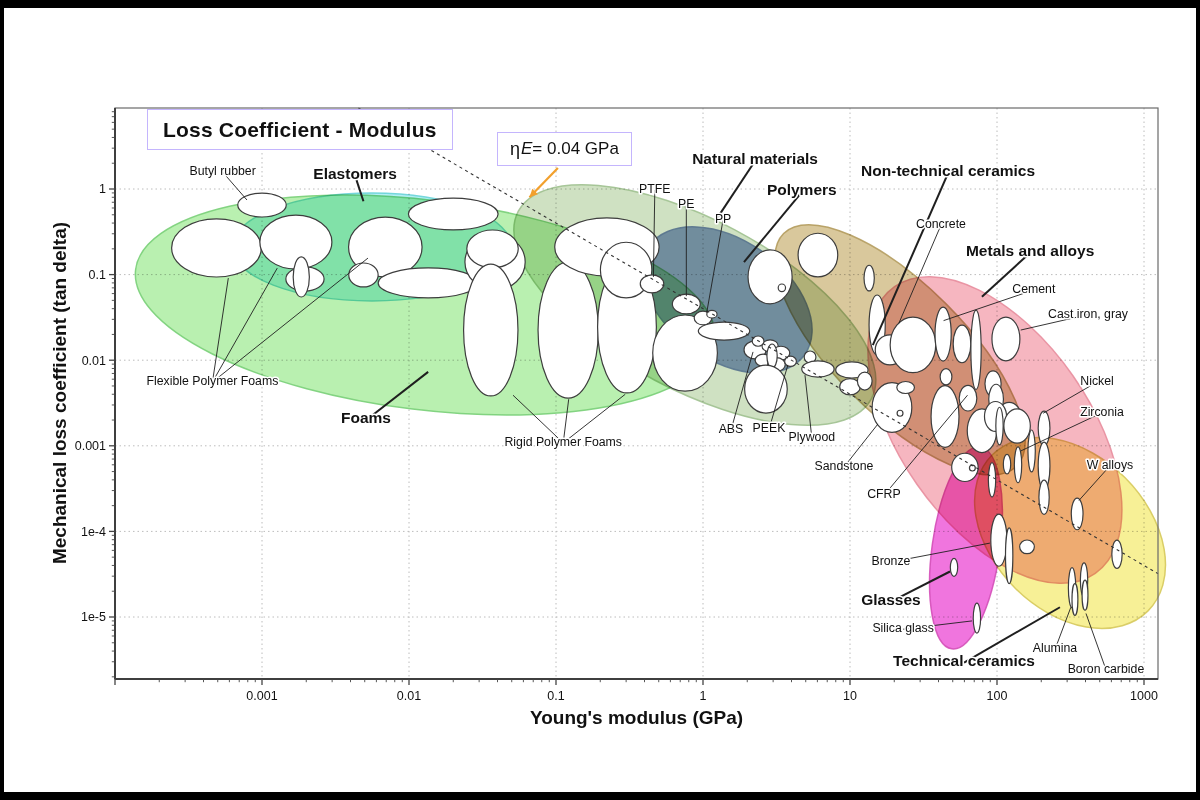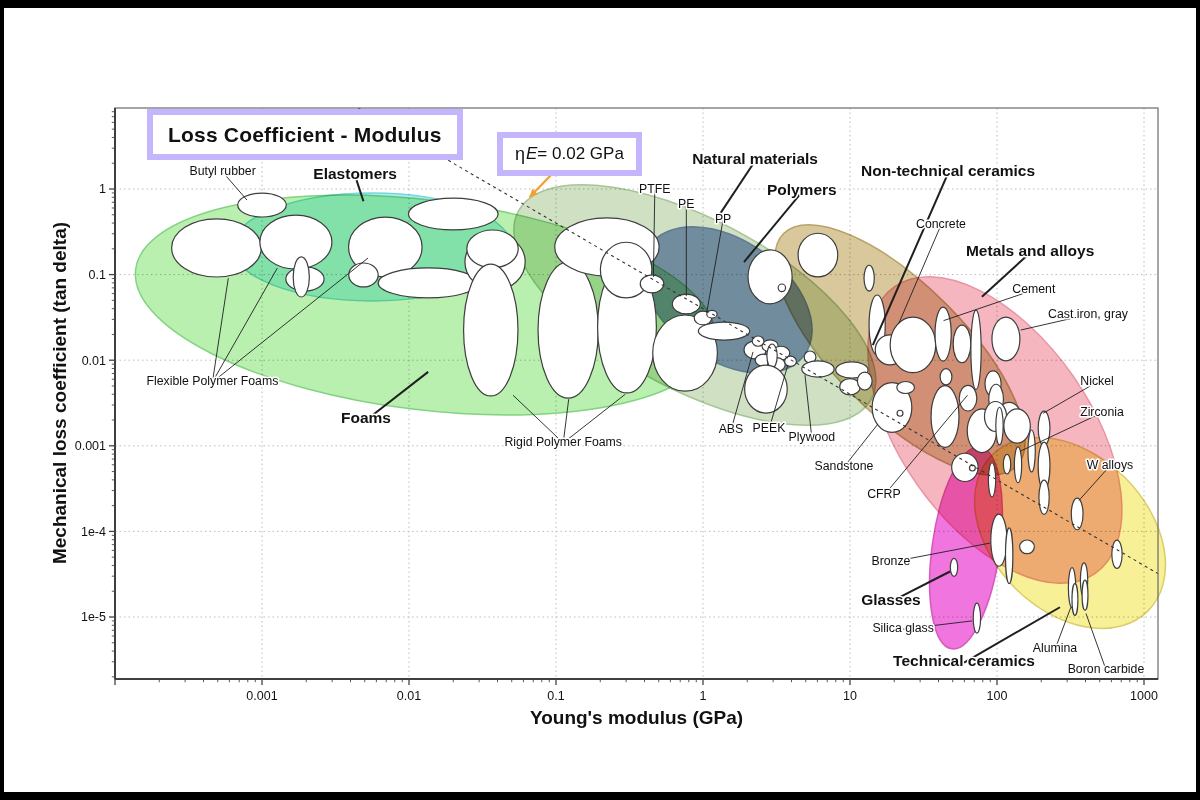--- a/index.html
+++ b/index.html
@@ -1,20 +1,20 @@
 <!DOCTYPE html>
 <html><head>
 <meta charset="utf-8">
 <style>
   html,body{margin:0;padding:0;background:#ffffff;}
   #canvas{position:relative;width:1200px;height:800px;background:#ffffff;overflow:hidden;
           font-family:"Liberation Sans",sans-serif;}
   #chart-svg{position:absolute;left:0;top:0;}
   svg text{font-family:"Liberation Sans",sans-serif;fill:#111111;}
-  .overlay-box{position:absolute;background:#ffffff;border:6px solid #c4b5fd;color:#111;
+  .overlay-box{position:absolute;background:#ffffff;border:1px solid #c4b5fd;color:#111;
                display:flex;align-items:center;justify-content:center;white-space:nowrap;}
   #title-box{left:147px;top:109px;height:39px;padding:0 15px;font-size:21px;font-weight:bold;letter-spacing:.2px;}
   #guide-box{left:497px;top:132px;height:32px;padding:0 12px;font-size:17px;}
   #guide-box .sym{font-size:18px;}
   #guide-box .em{font-style:italic;padding-left:1px;}
 </style>
 </head>
 <body>
 
 <div id="canvas">
@@ -355,15 +355,15 @@
       </g>
     </svg>
 
   <div id="title-box" class="overlay-box">
     <span>Loss Coefficient - Modulus</span>
   </div>
 
   <div id="guide-box" class="overlay-box">
     <span class="sym">η</span>
       <span class="em">E</span>
-      <span>= 0.02 GPa</span>
+      <span>= 0.04 GPa</span>
   </div>
 </div>
 
 </body></html>

